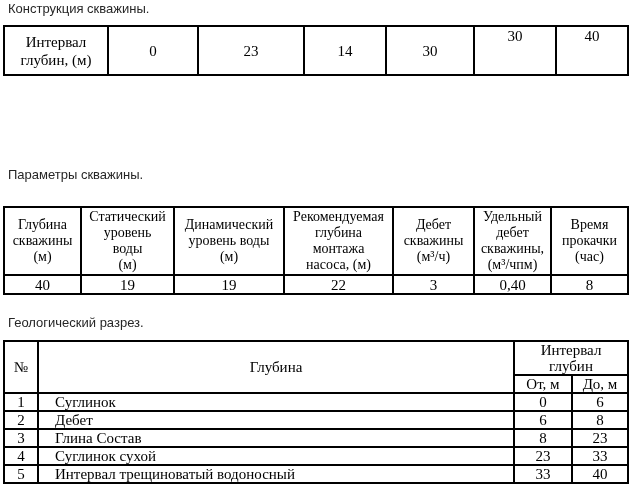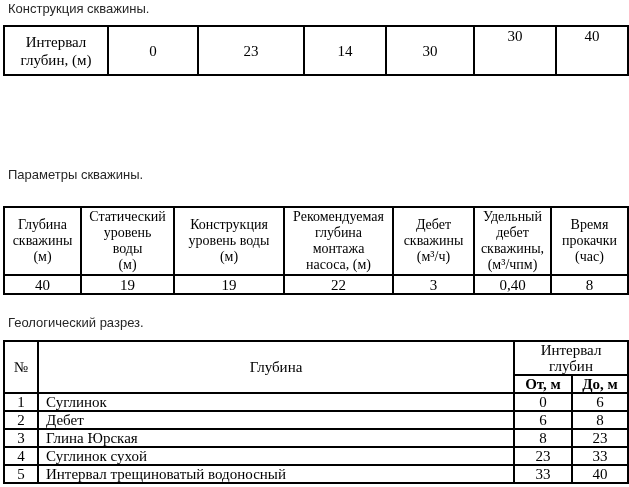--- a/index.html
+++ b/index.html
@@ -45,23 +45,23 @@
   #construction-table td.vtop { vertical-align: top; padding-top: 1px; line-height: 17px; }
 
   
   #parameters-table { top: 206px; width: 624px; font-size: 14px; line-height: 16px; }
   #parameters-table tr.head td { height: 66px; }
   #parameters-table tr.vals td { height: 17px; font-size: 15px; }
 
   
   #geology-table { top: 340px; width: 624px; font-size: 15px; line-height: 16px; }
   #geology-table tr.h1 td { height: 31px; }
-  #geology-table tr.h2 td { height: 16px; font-weight: bold; }
+  #geology-table tr.h2 td { height: 16px; }
   #geology-table tr.data td { height: 16px; }
-  #geology-table td.comp { text-align: left; padding-left: 7px; }
+  #geology-table td.comp { text-align: left; padding-left: 16px; }
 </style>
 </head>
 <body>
 
 <div class="doc-title" id="title-construction">Конструкция скважины.</div>
 
 <table id="construction-table">
   <colgroup>
     <col style="width:104px">
       <col style="width:90px">
@@ -99,21 +99,21 @@
   </colgroup>
   <tbody>
       <tr class="head">
     <td>Глубина
 скважины
 (м)</td>
     <td>Статический
 уровень
 воды
 (м)</td>
-    <td>Конструкция
+    <td>Динамический
 уровень воды
 (м)</td>
     <td>Рекомендуемая
 глубина
 монтажа
 насоса, (м)</td>
     <td>Дебет
 скважины
 (м³/ч)</td>
     <td>Удельный
@@ -163,21 +163,21 @@
     <td>6</td>
   </tr>
   <tr class="data">
     <td>2</td>
     <td class="comp">Дебет</td>
     <td>6</td>
     <td>8</td>
   </tr>
   <tr class="data">
     <td>3</td>
-    <td class="comp">Глина Юрская</td>
+    <td class="comp">Глина Состав</td>
     <td>8</td>
     <td>23</td>
   </tr>
   <tr class="data">
     <td>4</td>
     <td class="comp">Суглинок сухой</td>
     <td>23</td>
     <td>33</td>
   </tr>
   <tr class="data">

